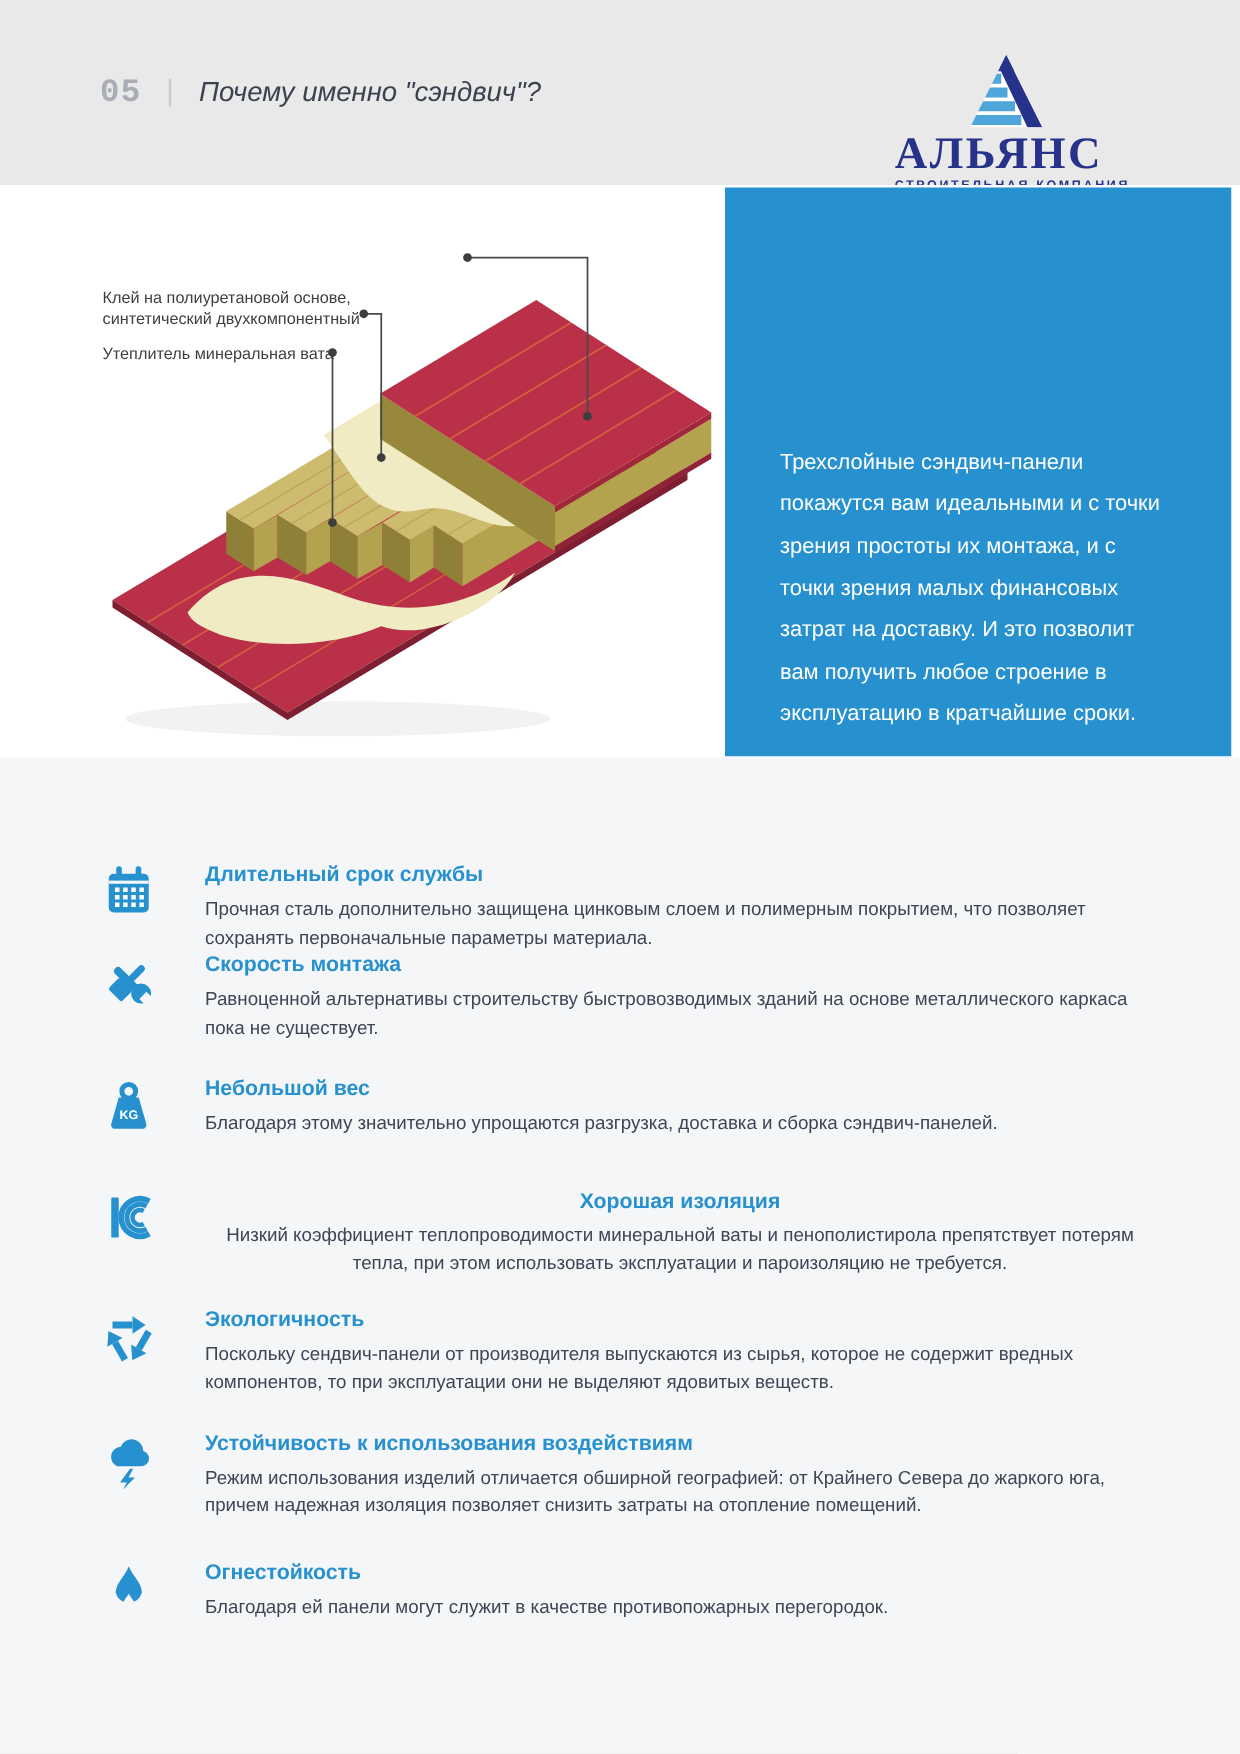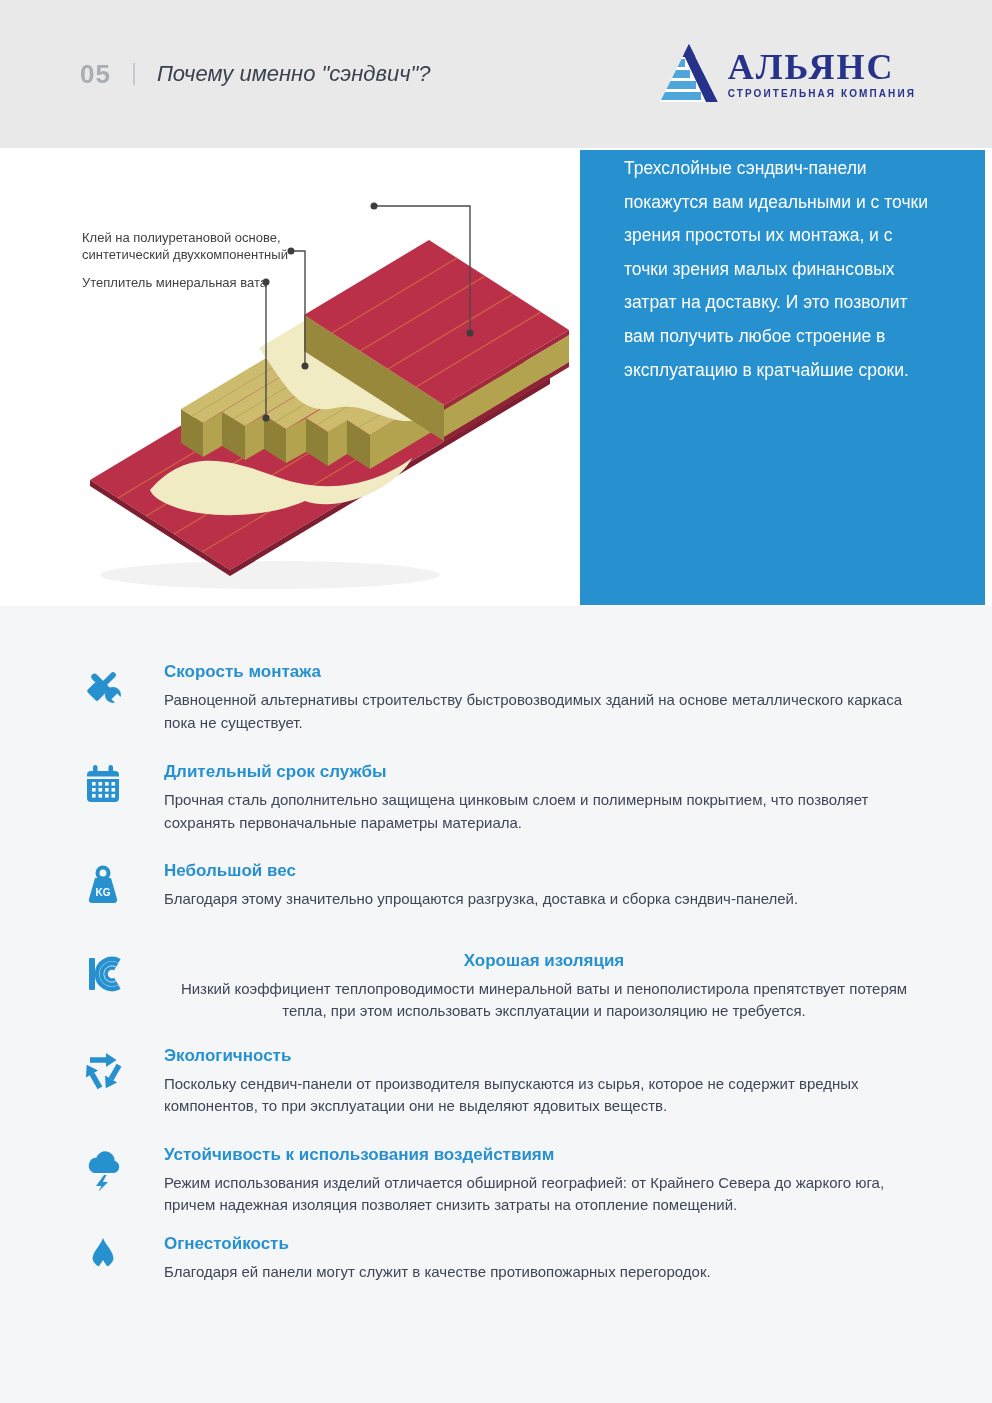--- a/index.html
+++ b/index.html
@@ -2,46 +2,46 @@
 <html><head>
 <meta charset="utf-8">
 <style>
   html,body{margin:0;padding:0;background:#d8d8d8;}
   .page{position:relative;width:992px;height:1403px;background:#f5f6f8;overflow:hidden;
         font-family:"Liberation Sans",sans-serif;}
 
   
   .hdr{position:absolute;left:0;top:0;width:992px;height:148px;background:#e9e9e9;}
   .hdr-left{position:absolute;left:80px;top:0;height:148px;display:flex;align-items:center;}
-  .hnum{font-size:26px;font-weight:bold;color:#a9adb5;letter-spacing:1px;}
+  .hnum{font-size:26px;font-weight:bold;color:#a9adb5;letter-spacing:1px;font-family:Liberation Mono, monospace;}
   .hsep{width:2px;height:22px;background:#c7cad0;margin:0 22px;}
   .htitle{font-size:22px;font-style:italic;color:#3a4250;}
-  .logo{position:absolute;right:76px;top:44px;display:flex;align-items:center;}
+  .logo{position:absolute;right:88px;top:44px;display:flex;align-items:center;flex-direction:column;}
   .logo-txt{margin-left:10px;display:flex;flex-direction:column;}
   .logo-name{font-family:"Liberation Serif",serif;font-weight:bold;font-size:36px;line-height:36px;
              color:#27338a;letter-spacing:2px;}
   .logo-tag{font-size:10px;font-weight:bold;color:#27338a;letter-spacing:2.1px;margin-top:3px;}
 
   
   .white-sec{position:absolute;left:0;top:148px;width:992px;height:458px;background:#ffffff;}
   .dlabel{position:absolute;left:82px;font-size:13px;line-height:17px;color:#3f3f3f;z-index:2;}
   .dlabel.l1{top:35px;} .dlabel.l2{top:81px;} .dlabel.l3{top:126px;}
   .illus{position:absolute;left:80px;top:12px;z-index:1;}
 
   .bluebox{position:absolute;left:580px;top:2px;width:405px;height:455px;background:#2791d0;
-           display:flex;flex-direction:column;justify-content:flex-start;box-sizing:border-box;
-           padding:2px 44px;}
+           display:flex;flex-direction:column;justify-content:flex-end;box-sizing:border-box;
+           padding:17px 44px;}
   .bluebox p{margin:0;color:#ffffff;font-size:17.5px;line-height:1.92;}
 
   
   .features{position:absolute;left:0;top:606px;width:992px;height:797px;background:#f5f6f8;
             box-sizing:border-box;padding-top:56px;}
   .frow{display:flex;align-items:flex-start;padding-left:80px;}
   .frow.m28{margin-top:28px;} .frow.m27{margin-top:27px;} .frow.m40{margin-top:40px;text-align:center;}
-  .frow.m23{margin-top:23px;} .frow.m31{margin-top:17px;}
+  .frow.m23{margin-top:23px;} .frow.m31{margin-top:31px;align-items:center;}
   .ficon{width:46px;height:46px;flex:0 0 46px;margin-right:38px;color:#2791d0;}
   .ftext{max-width:760px;}
   .ftitle{margin:0 0 7px 0;font-size:17px;font-weight:bold;color:#2791d0;}
   .fbody{margin:0;font-size:15px;line-height:1.5;color:#3e4656;}
 </style>
 </head>
 <body>
 
 <div class="page">
 
@@ -164,38 +164,20 @@
       </g>
     </svg>
 
     <div class="bluebox">
       <p>Трехслойные сэндвич-панели покажутся вам идеальными и с точки зрения простоты их монтажа, и с точки зрения малых финансовых затрат на доставку. И это позволит вам получить любое строение в эксплуатацию в кратчайшие сроки.</p>
     </div>
   </div>
 
   <div class="features">
 
-    <div class="frow">
-      <svg class="ficon" viewBox="0 0 46 46">
-        <g fill="#2791d0" transform="rotate(45 23 23)">
-          <rect x="8" y="20" width="26" height="6.5" rx="3.2"></rect>
-          <circle cx="37" cy="23" r="8"></circle>
-          <rect x="39" y="19" width="9" height="8" fill="#f5f6f8"></rect>
-        </g>
-        <g fill="#2791d0" transform="rotate(-45 23 23)">
-          <rect x="7" y="15.5" width="13" height="15" rx="2"></rect>
-          <rect x="18" y="20.2" width="22" height="5.6" rx="2.8"></rect>
-        </g>
-      </svg>
-      <div class="ftext">
-        <h3 class="ftitle">Скорость монтажа</h3>
-        <p class="fbody">Равноценной альтернативы строительству быстровозводимых зданий на основе металлического каркаса пока не существует.</p>
-      </div>
-    </div>
-
     <div class="frow m28">
       <svg class="ficon" viewBox="0 0 46 46">
         <g fill="#2791d0">
           <rect x="7" y="9" width="32" height="31" rx="4"></rect>
           <rect x="13" y="3" width="4.5" height="10" rx="2.2"></rect>
           <rect x="28.5" y="3" width="4.5" height="10" rx="2.2"></rect>
         </g>
         <rect x="7" y="14.5" width="32" height="2.5" fill="#f5f6f8"></rect>
         <g fill="#ffffff">
           <rect x="12" y="20" width="3.6" height="3.6"></rect>
@@ -211,20 +193,38 @@
           <rect x="25" y="32" width="3.6" height="3.6"></rect>
             <rect x="31.5" y="32" width="3.6" height="3.6"></rect>
         </g>
       </svg>
       <div class="ftext">
         <h3 class="ftitle">Длительный срок службы</h3>
         <p class="fbody">Прочная сталь дополнительно защищена цинковым слоем и полимерным покрытием, что позволяет сохранять первоначальные параметры материала.</p>
       </div>
     </div>
 
+    <div class="frow">
+      <svg class="ficon" viewBox="0 0 46 46">
+        <g fill="#2791d0" transform="rotate(45 23 23)">
+          <rect x="8" y="20" width="26" height="6.5" rx="3.2"></rect>
+          <circle cx="37" cy="23" r="8"></circle>
+          <rect x="39" y="19" width="9" height="8" fill="#f5f6f8"></rect>
+        </g>
+        <g fill="#2791d0" transform="rotate(-45 23 23)">
+          <rect x="7" y="15.5" width="13" height="15" rx="2"></rect>
+          <rect x="18" y="20.2" width="22" height="5.6" rx="2.8"></rect>
+        </g>
+      </svg>
+      <div class="ftext">
+        <h3 class="ftitle">Скорость монтажа</h3>
+        <p class="fbody">Равноценной альтернативы строительству быстровозводимых зданий на основе металлического каркаса пока не существует.</p>
+      </div>
+    </div>
+
     <div class="frow m27">
       <svg class="ficon" viewBox="0 0 46 46">
         <circle cx="23" cy="12" r="5.5" fill="none" stroke="#2791d0" stroke-width="4"></circle>
         <path d="M15 17 h16 l6 21 a3 3 0 0 1 -3 4 h-22 a3 3 0 0 1 -3 -4 z" fill="#2791d0"></path>
         <text x="23" y="34.5" font-size="10" font-weight="bold" fill="#ffffff" text-anchor="middle" font-family="Liberation Sans, sans-serif">KG</text>
       </svg>
       <div class="ftext">
         <h3 class="ftitle">Небольшой вес</h3>
         <p class="fbody">Благодаря этому значительно упрощаются разгрузка, доставка и сборка сэндвич-панелей.</p>
       </div>

